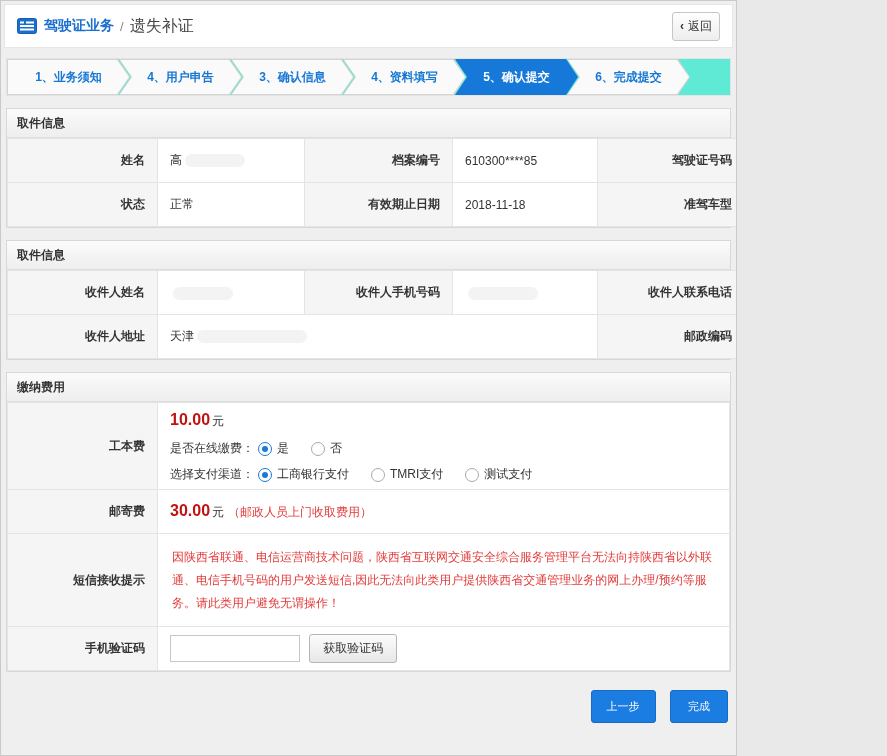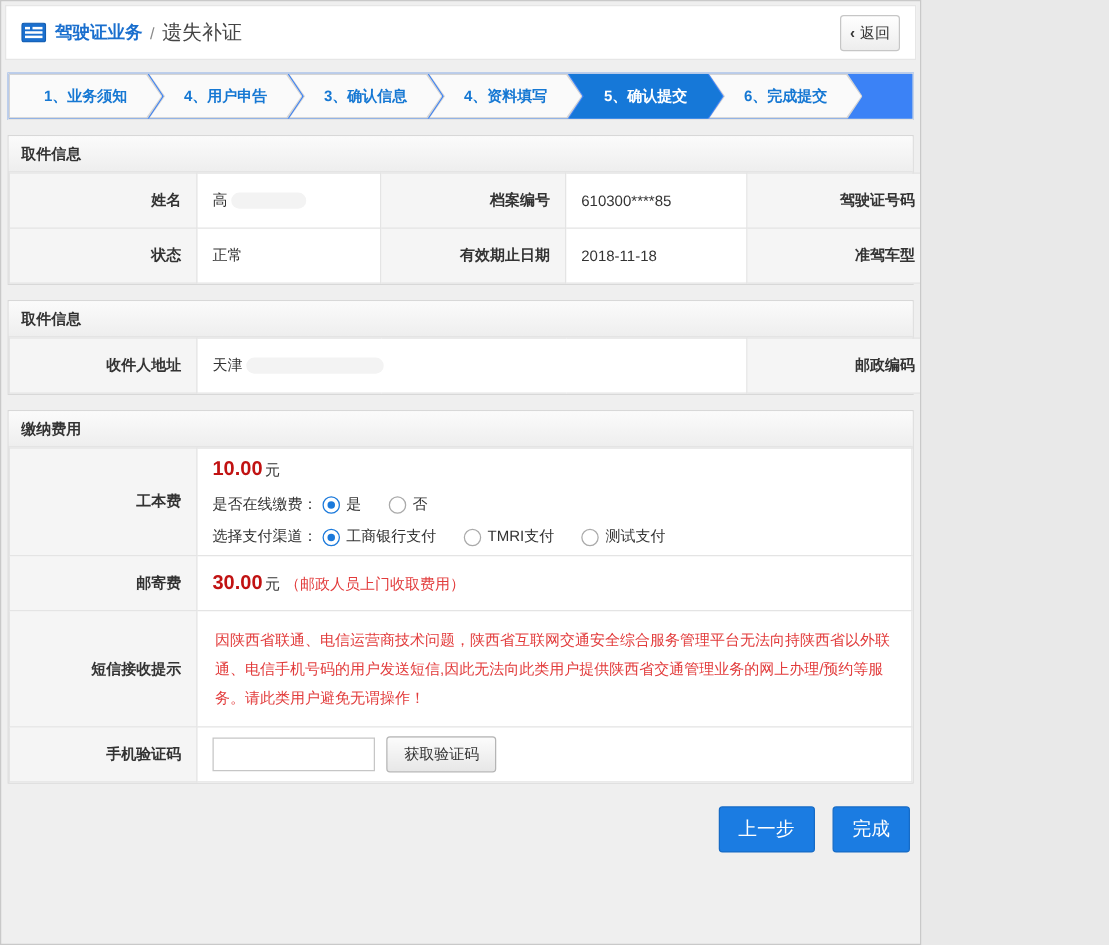--- a/index.html
+++ b/index.html
@@ -9,21 +9,21 @@
   
   .topbar { margin: 3px; height: 44px; background: #fff; border: 1px solid #e6e6e6; display: flex; align-items: center; padding: 0 12px; }
   .biz-icon { width: 20px; height: 16px; margin-right: 7px; flex: 0 0 auto; }
   .title { color: #1a6fce; font-size: 14px; font-weight: bold; }
   .sep { color: #888; font-size: 13px; margin: 0 6px; }
   .subtitle { color: #444; font-size: 16px; }
   .back-btn { margin-left: auto; padding: 5px 7px; background: linear-gradient(#ffffff, #ededed); border: 1px solid #c6c6c6; border-radius: 3px; color: #333; font-size: 12px; cursor: pointer; }
   .back-btn .chev { font-weight: bold; margin-right: 4px; }
 
   
-  .steps { margin: 10px 5px 0; background: #3b82f6; border: 1px solid #e3e3e3; height: 38px; display: flex; align-items: stretch; padding: 0; }
+  .steps { margin: 10px 5px 0; background: #5eead4; border: 1px solid #e3e3e3; height: 38px; display: flex; align-items: stretch; padding: 0; }
   .step { position: relative; width: 123px; flex: 0 0 auto; cursor: pointer; }
   .step + .step { margin-left: -11px; }
   .step .shape { position: absolute; inset: 0; background: #d4d4d4;
     clip-path: polygon(0 0, calc(100% - 12px) 0, 100% 50%, calc(100% - 12px) 100%, 0 100%, 12px 50%); }
   .step .inner { position: absolute; inset: 1px; background: #fafafa; display: flex; align-items: center; justify-content: center;
     font-size: 12px; font-weight: bold; color: #1678d3;
     clip-path: polygon(0 0, calc(100% - 12px) 0, 100% 50%, calc(100% - 12px) 100%, 0 100%, 12px 50%); }
   .step.first .shape, .step.first .inner { clip-path: polygon(0 0, calc(100% - 12px) 0, 100% 50%, calc(100% - 12px) 100%, 0 100%); }
   .step.active .shape { background: #1678d8; }
   .step.active .inner { background: #1678d8; color: #fff; }
@@ -53,21 +53,21 @@
   .radio.checked { border-color: #1a79db; }
   .radio.checked::after { content: ""; position: absolute; inset: 3px; background: #1a79db; border-radius: 50%; }
 
   .code-input { width: 130px; height: 27px; border: 1px solid #c6c6c6; padding: 0 6px; font-size: 12px; vertical-align: middle; }
   .btn-gray { height: 29px; padding: 0 13px; margin-left: 6px; background: linear-gradient(#fcfcfc, #e7e7e7); border: 1px solid #b5b5b5; border-radius: 3px; font-size: 12px; color: #333; vertical-align: middle; cursor: pointer; }
 
   .notice { color: #e23b3b; font-size: 12px; line-height: 1.9; padding: 6px 2px; }
 
   
   .footer-btns { text-align: right; padding: 18px 8px 0; }
-  .btn-blue { display: inline-block; min-width: 58px; padding: 8px 15px; margin-left: 10px; background: #1b7ce2; border: 1px solid #166bc6; border-radius: 3px; color: #fff; font-size: 15px; cursor: pointer; }
+  .btn-blue { display: inline-block; min-width: 58px; padding: 8px 15px; margin-left: 10px; background: #1b7ce2; border: 1px solid #166bc6; border-radius: 3px; color: #fff; font-size: 11px; cursor: pointer; }
 </style>
 </head>
 <body>
 
 <div class="page">
 
   <div class="topbar">
     <svg class="biz-icon" viewBox="0 0 20 16">
       <rect x="0.5" y="0.5" width="19" height="15" rx="2" fill="#1a6fce" stroke="#155fb2"></rect>
       <rect x="3" y="3.5" width="4" height="2" fill="#fff"></rect>
@@ -145,20 +145,28 @@
     <table class="grid">
       <colgroup>
           <col style="width:150px">
           <col style="width:147px">
           <col style="width:148px">
           <col style="width:145px">
           <col style="width:147px">
           <col>
         </colgroup>
       <tbody>
+          <tr>
+        <td class="lbl">收件人姓名</td>
+        <td class="val"><span></span><span class="redact w60"></span></td>
+        <td class="lbl">收件人手机号码</td>
+        <td class="val"><span></span><span class="redact w70"></span></td>
+        <td class="lbl">收件人联系电话</td>
+        <td class="val"><span>1</span><span class="redact w70"></span></td>
+      </tr>
       <tr>
         <td class="lbl">收件人地址</td>
         <td class="val" colspan="3"><span>天津</span><span class="redact w110"></span></td>
         <td class="lbl">邮政编码</td>
         <td class="val"><span>2</span><span class="redact w40"></span></td>
       </tr>
     </tbody>
       </table>
   </div>
 

